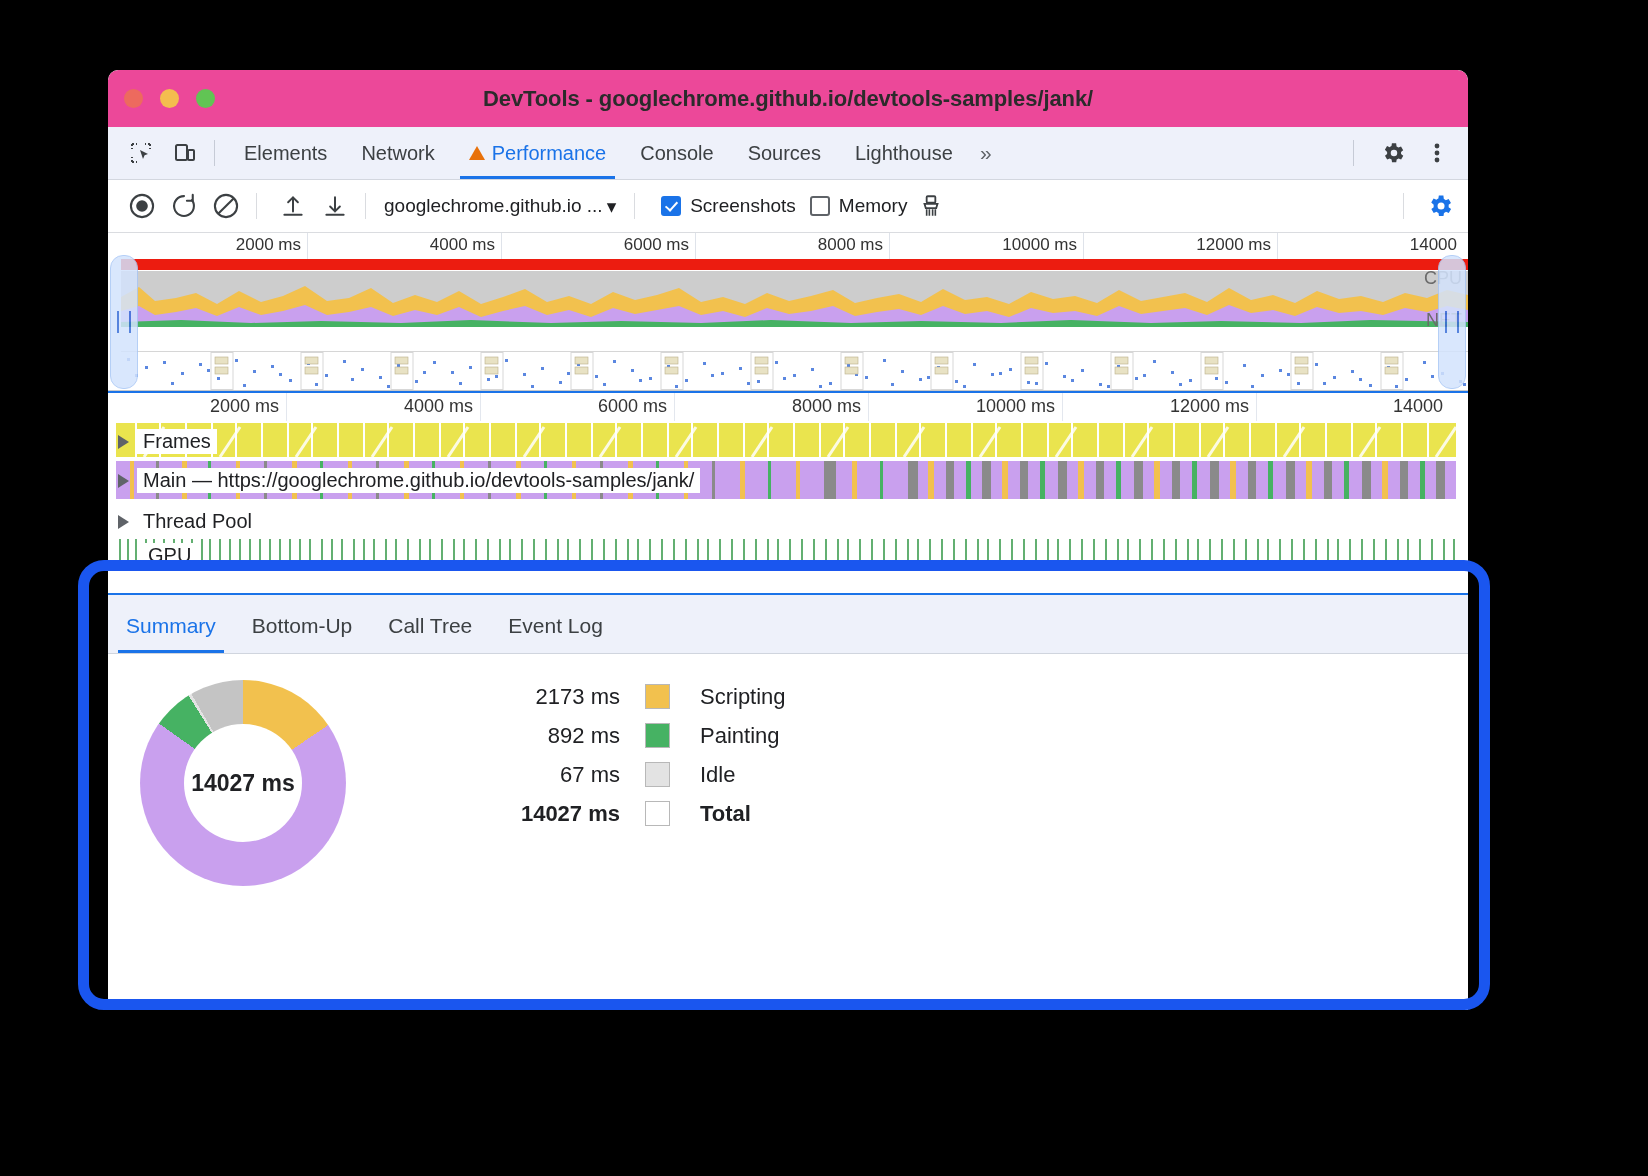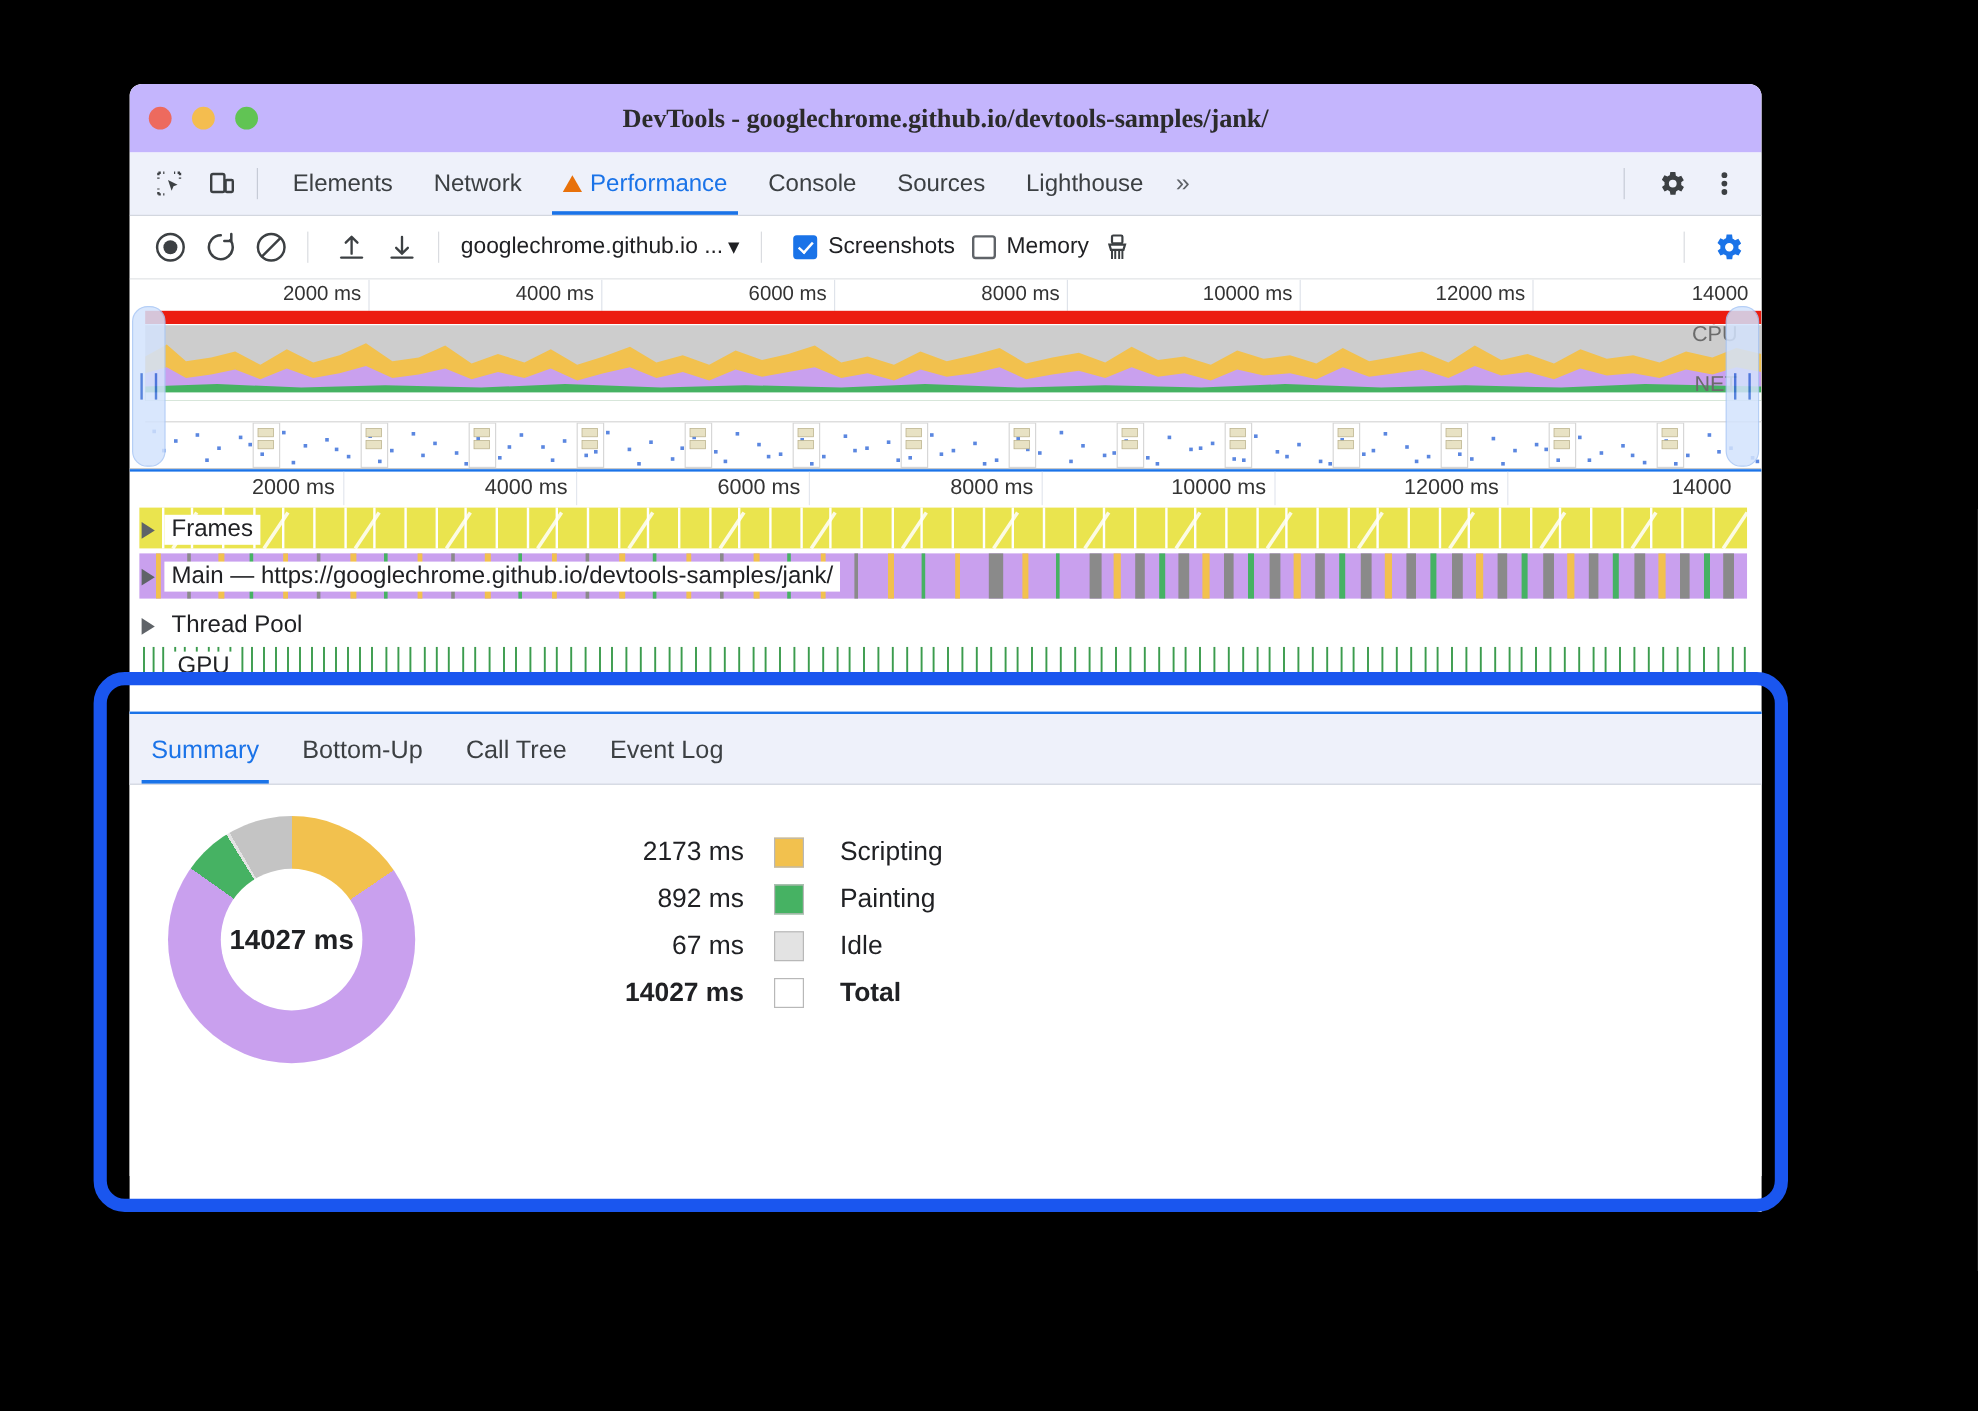--- a/index.html
+++ b/index.html
@@ -4,21 +4,21 @@
 <style>
   html,body{margin:0;padding:0;background:#000;}
   body{width:1648px;height:1176px;font-family:"Liberation Sans",sans-serif;overflow:hidden;}
 
   .stage{position:relative;width:1648px;height:1176px;background:#000;}
 
   
   .window{position:absolute;left:108px;top:70px;width:1360px;height:910px;
           background:#fff;border-radius:10px 10px 0 0;overflow:hidden;}
 
-  .titlebar{height:57px;background:#c4b5fd;border-radius:10px 10px 0 0;position:relative;font-family:Liberation Serif, serif;}
+  .titlebar{height:57px;background:#ec4899;border-radius:10px 10px 0 0;position:relative;}
   .traffic{position:absolute;left:16px;top:19px;display:flex;gap:17px;}
   .dot{width:19px;height:19px;border-radius:50%;}
   .dot.red{background:#ed6a5e;}
   .dot.yellow{background:#f4bd4f;}
   .dot.green{background:#61c454;}
   .title{position:absolute;left:0;right:0;top:16px;text-align:center;
          font-size:22px;font-weight:bold;color:#2b2b2b;letter-spacing:-0.1px;}
 
   
   .tabstrip{height:52px;background:#eef1fa;display:flex;align-items:center;
@@ -53,21 +53,21 @@
 
   
   .overview{position:relative;height:157px;background:#fff;border-bottom:1px solid #c9c9c9;overflow:hidden;}
   .ov-ruler{position:absolute;left:0;right:0;top:0;height:26px;}
   .ov-tick{position:absolute;top:2px;font-size:17px;color:#333;transform:translateX(-100%);padding-right:6px;}
   .ov-gridline{position:absolute;top:0;bottom:0;width:1px;background:#dfe3ea;}
   .ov-red{position:absolute;left:13px;right:0;top:26px;height:11px;background:#ec1c10;}
   .cpu-band{position:absolute;left:13px;right:0;top:38px;height:63px;background:#cdcdcd;}
   .ov-white{position:absolute;left:13px;right:0;top:101px;height:16px;background:#fff;}
   .netband{position:absolute;left:13px;right:0;top:118px;height:39px;background:#fff;border-top:1px solid #d6d6d6;}
-  .ov-label{position:absolute;right:20px;font-size:18px;color:#6b6b6b;font-weight:500;}
+  .ov-label{position:absolute;right:6px;font-size:18px;color:#6b6b6b;font-weight:500;}
   .scrub{position:absolute;top:22px;width:26px;height:132px;background:#d3e3fd;opacity:.85;
          border-radius:13px;border:1px solid #a9c7f5;display:flex;align-items:center;justify-content:center;}
   .scrub .grip{width:10px;height:22px;border-left:2px solid #3a6fd8;border-right:2px solid #3a6fd8;}
 
   
   .flame{position:relative;height:175px;background:#fff;border-top:2px solid #1a73e8;overflow:hidden;}
   .fl-ruler{position:absolute;left:0;right:0;top:0;height:28px;}
   .fl-tick{position:absolute;top:3px;font-size:18px;color:#333;transform:translateX(-100%);padding-right:7px;}
   .fl-grid{position:absolute;top:0;bottom:0;width:1px;background:#e3e7ee;}
   .track{position:absolute;left:0;right:0;}
@@ -85,21 +85,21 @@
   .bp-body{padding:26px 0 0 14px;}
   .range{font-size:22px;color:#202124;margin:0 0 22px 0;}
   .summary-row{display:flex;align-items:flex-start;}
   .donut-wrap{width:230px;height:230px;position:relative;margin-left:18px;}
   .donut{width:206px;height:206px;border-radius:50%;position:relative;}
   .donut-hole{position:absolute;left:50%;top:50%;transform:translate(-50%,-50%);
               width:118px;height:118px;border-radius:50%;background:#fff;
               display:flex;align-items:center;justify-content:center;
               font-size:23px;font-weight:bold;color:#202124;}
   .legend{margin-left:100px;margin-top:4px;}
-  .lg-row{display:flex;align-items:flex-end;height:39px;}
+  .lg-row{display:flex;align-items:flex-start;height:39px;}
   .lg-val{width:150px;text-align:right;font-size:22px;color:#202124;padding-right:25px;}
   .lg-sw{width:25px;height:25px;border:1px solid #b8b8b8;box-sizing:border-box;}
   .lg-name{font-size:22px;color:#202124;margin-left:30px;}
   .lg-row.total .lg-val,.lg-row.total .lg-name{font-weight:bold;}
 
   
   .highlight{position:absolute;left:78px;top:560px;width:1412px;height:450px;
              border:11px solid #1a56ef;border-radius:26px;box-sizing:border-box;pointer-events:none;z-index:40;}
 </style>
 </head>

